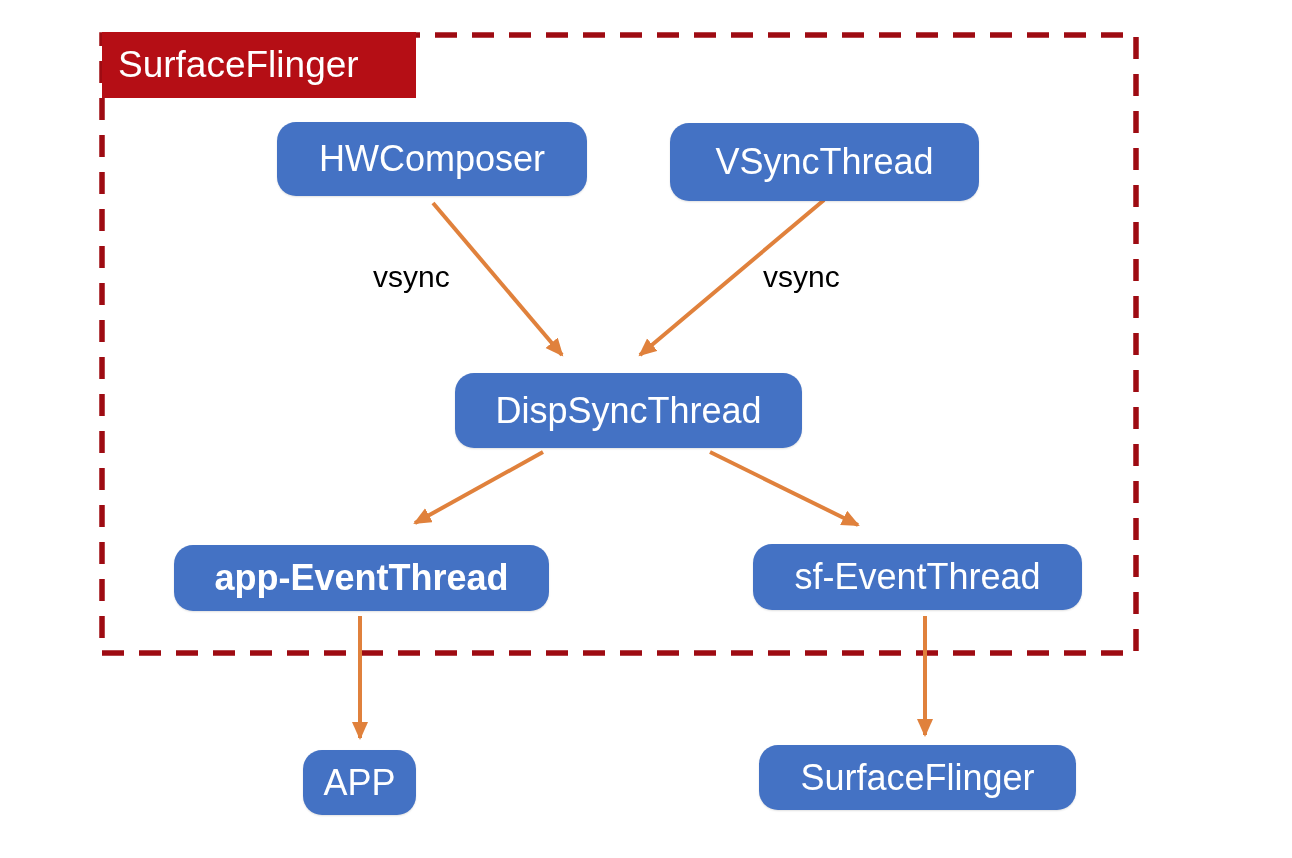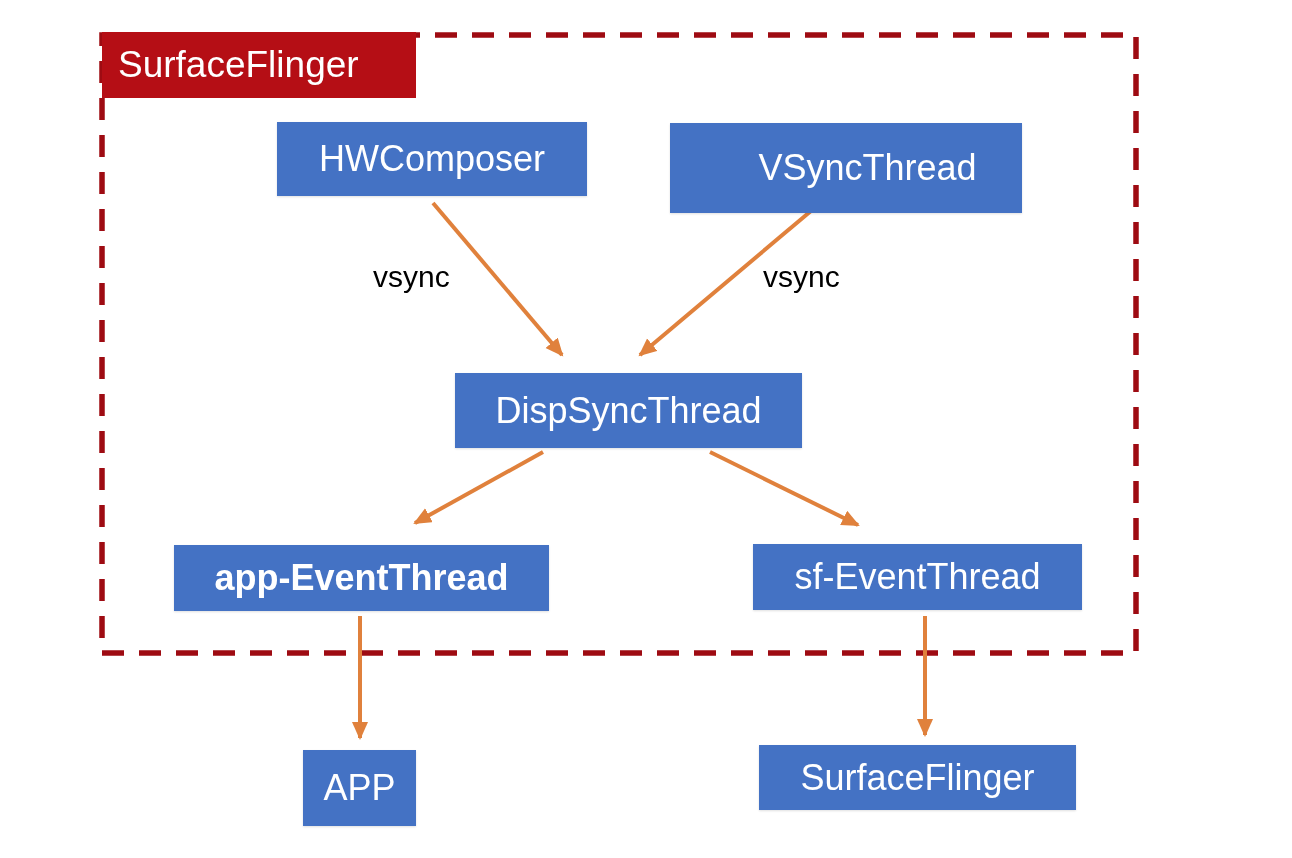--- a/index.html
+++ b/index.html
@@ -26,20 +26,21 @@
     position: absolute;
     display: flex;
     align-items: center;
     justify-content: center;
     background: var(--node-fill, #4472C4);
     color: var(--node-text, #ffffff);
     font-size: 36px;
     line-height: 1;
     white-space: nowrap;
     box-shadow: 0 1px 2px rgba(0,0,0,0.12);
+    border-radius: 19px;
   }
   .container-title {
     position: absolute;
     display: flex;
     align-items: center;
     background: var(--title-fill, #B50E15);
     color: #ffffff;
     font-size: 37px;
     padding-left: 16px;
     box-sizing: border-box;
@@ -47,25 +48,25 @@
   }
   .edge-label {
     position: absolute;
     color: var(--label-text, #000000);
     font-size: 30px;
     line-height: 1;
     white-space: nowrap;
   }
   
   .n-hwcomposer      { left: 277px; top: 122px; width: 310px; height: 74px; }
-  .n-vsyncthread     { left: 670px; top: 123px; width: 309px; height: 90px; padding-left: 43px; }
+  .n-vsyncthread     { left: 670px; top: 123px; width: 309px; height: 78px; }
   .n-dispsyncthread  { left: 455px; top: 373px; width: 347px; height: 75px; }
   .n-app-eventthread { left: 174px; top: 545px; width: 375px; height: 66px; font-weight: bold; }
   .n-sf-eventthread  { left: 753px; top: 544px; width: 329px; height: 66px; }
-  .n-app             { left: 303px; top: 750px; width: 113px; height: 76px; }
+  .n-app             { left: 303px; top: 750px; width: 113px; height: 65px; }
   .n-surfaceflinger  { left: 759px; top: 745px; width: 317px; height: 65px; }
   .t-container       { left: 102px; top: 32px;  width: 314px; height: 66px; }
   .l-vsync-left      { left: 373px; top: 262px; }
   .l-vsync-right     { left: 763px; top: 262px; }
 </style>
 </head>
 <body>
 
 <div class="canvas">
 

